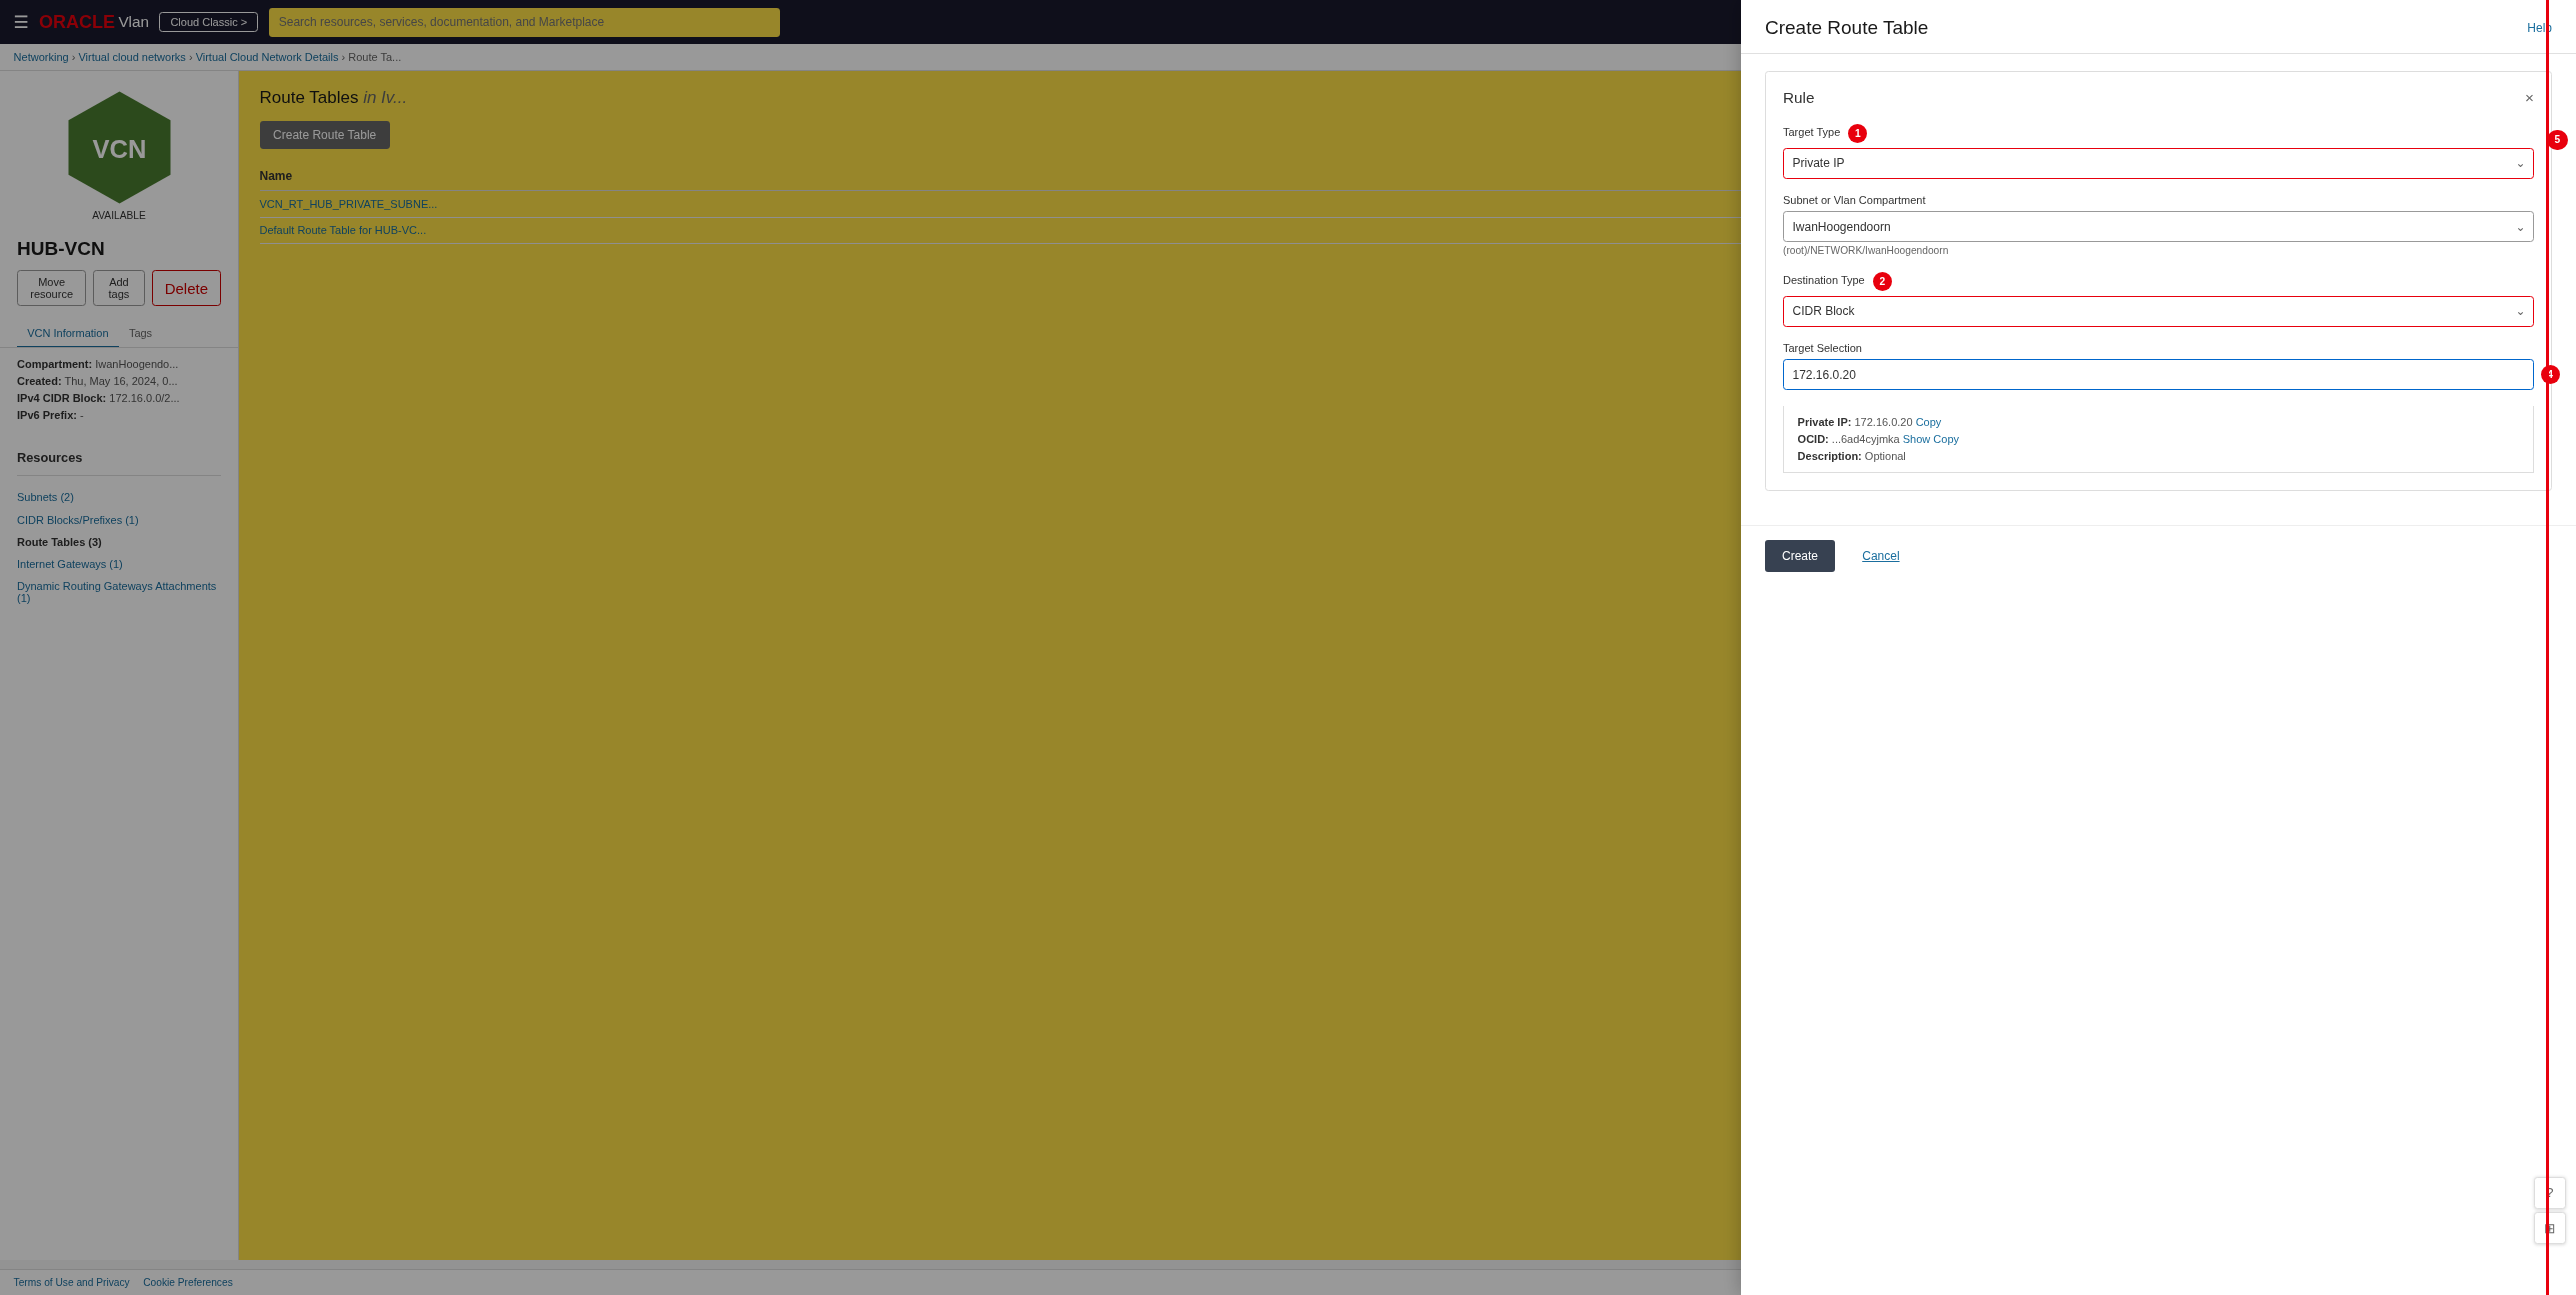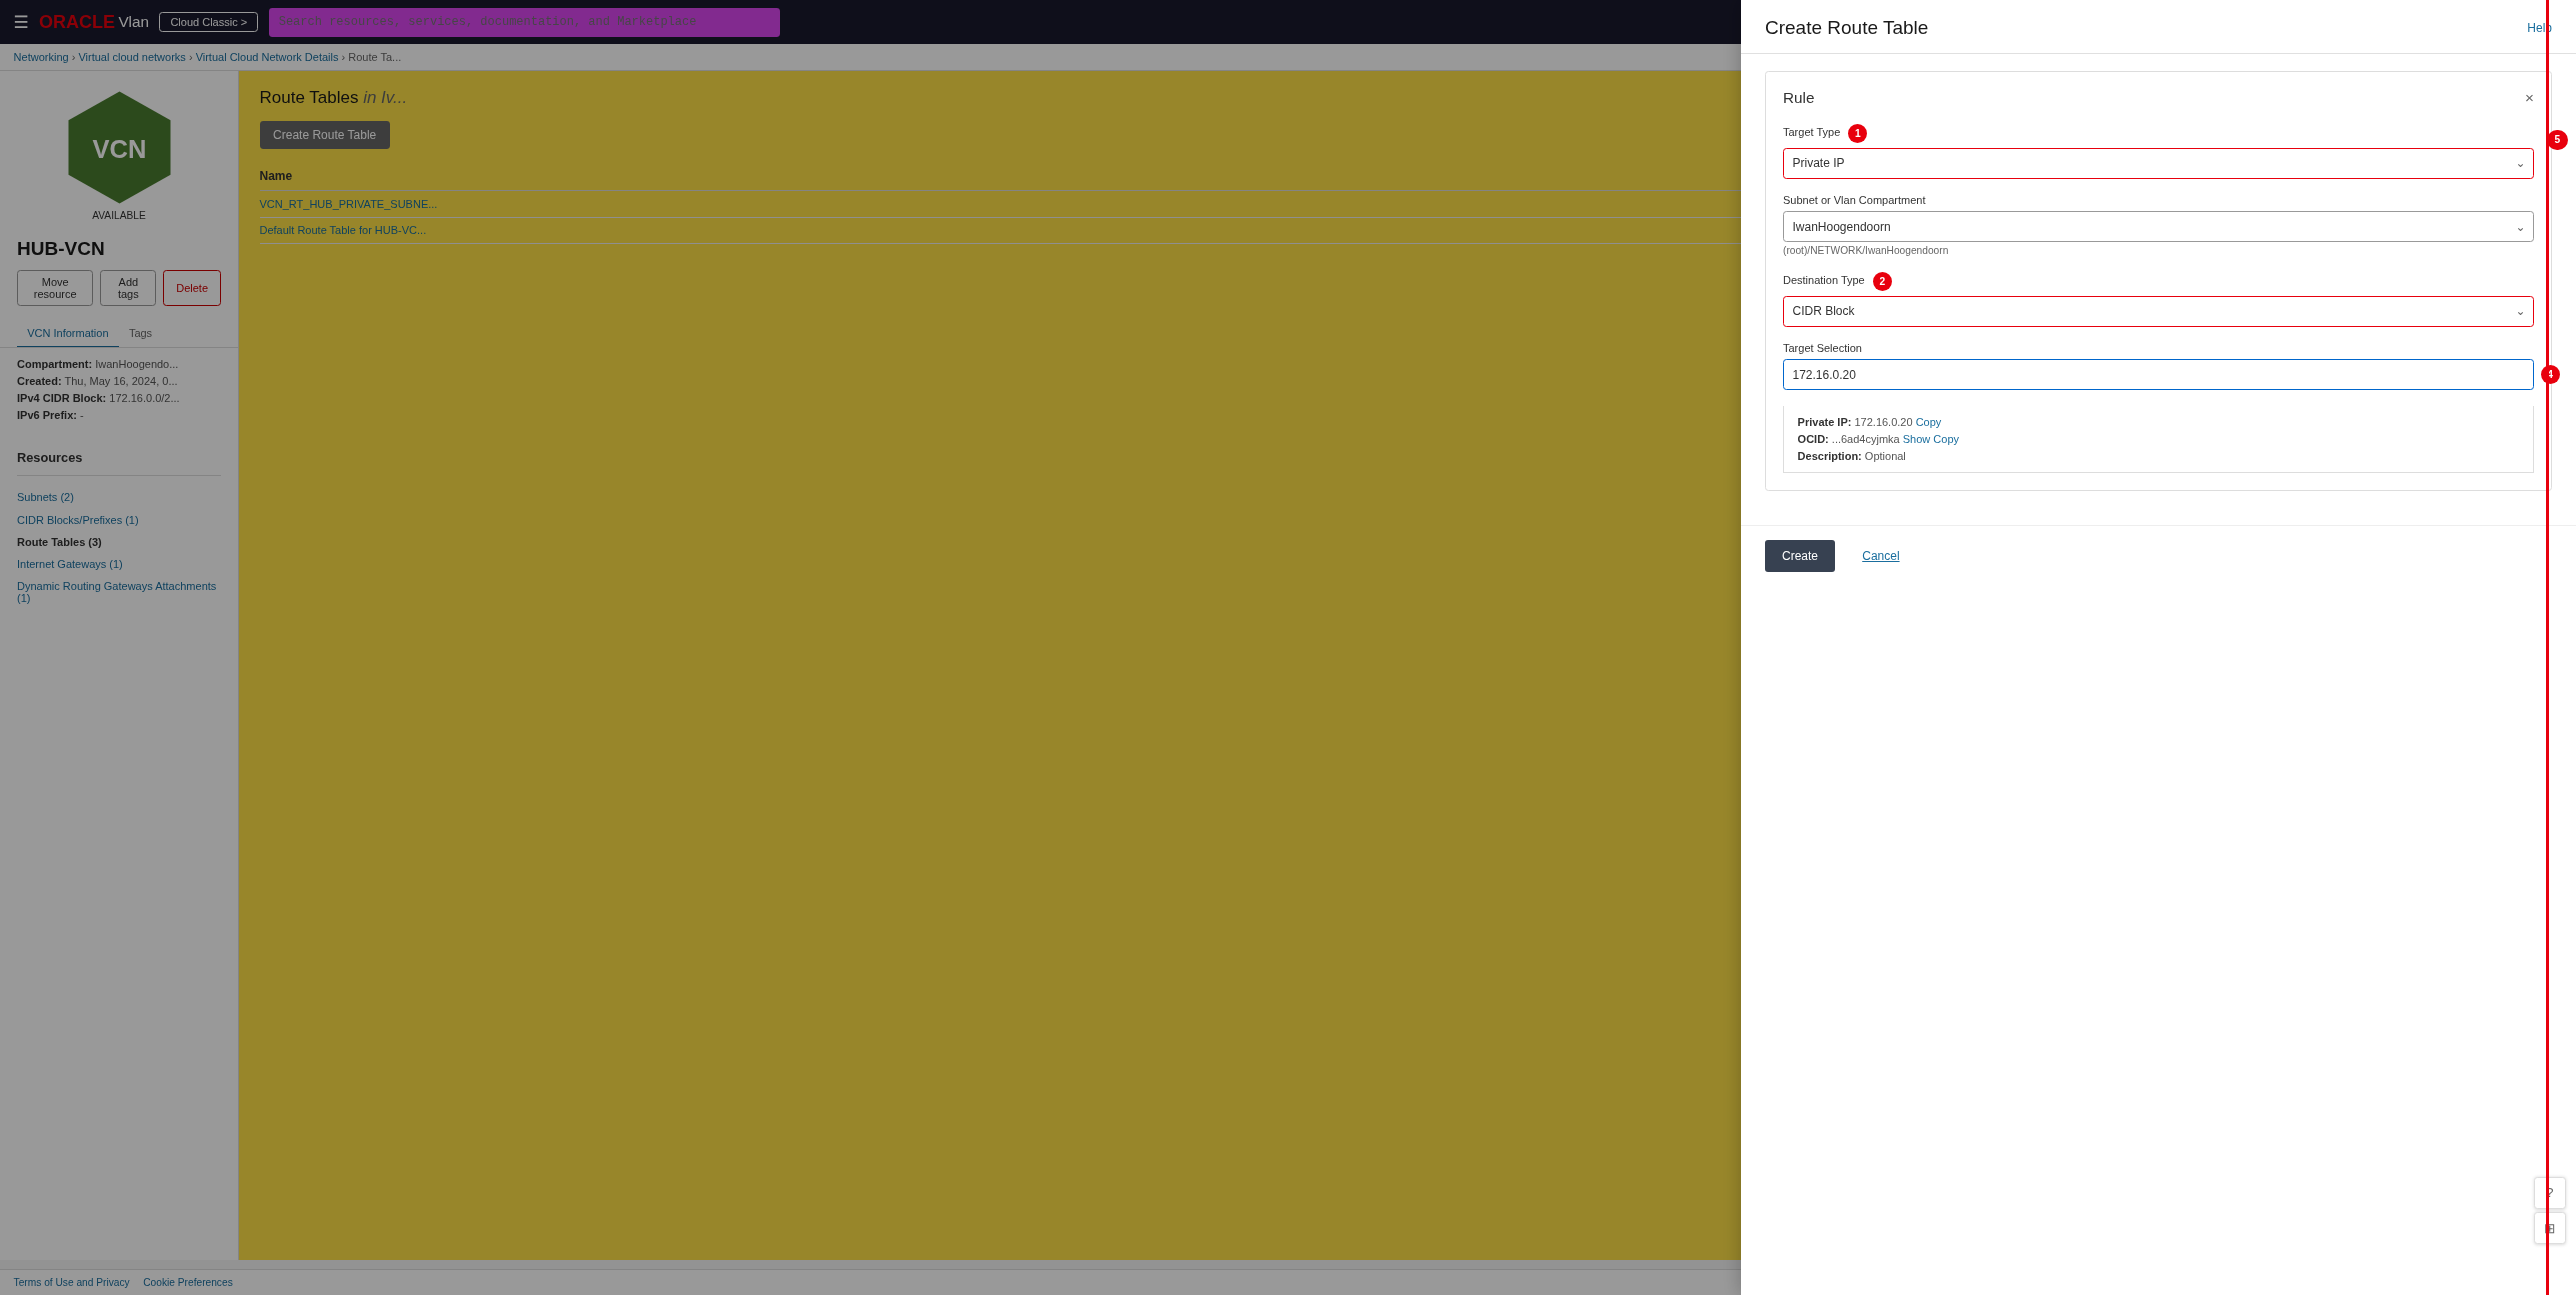--- a/index.html
+++ b/index.html
@@ -32,23 +32,22 @@
       gap: 3.4px;
     }
     .search-bar {
       flex: 1;
       max-width: 511px;
       height: 29px;
       border-radius: 3.4px;
       border: none;
       padding: 0 10.2px;
       font-size: 12px;
-      background: #d946ef;
+      background: #fde047;
       color: #333;
-      font-family: Liberation Mono, monospace;
     }
     .nav-right {
       margin-left: auto;
       display: flex;
       align-items: center;
       gap: 13.6px;
       color: white;
     }
     .region-selector {
       display: flex;
@@ -121,21 +120,21 @@
       cursor: pointer;
       font-size: 11px;
       color: #333;
     }
     .btn-danger-outline {
       border: 0.9px solid #c00;
       background: white;
       padding: 5.1px 12px;
       border-radius: 3.4px;
       cursor: pointer;
-      font-size: 11px;
+      font-size: 15px;
       color: #c00;
     }
 
     .vcn-tabs {
       display: flex;
       border-bottom: 0.9px solid #ddd;
       padding: 0 17px;
     }
     .vcn-tab {
       padding: 6.8px 10.2px;

